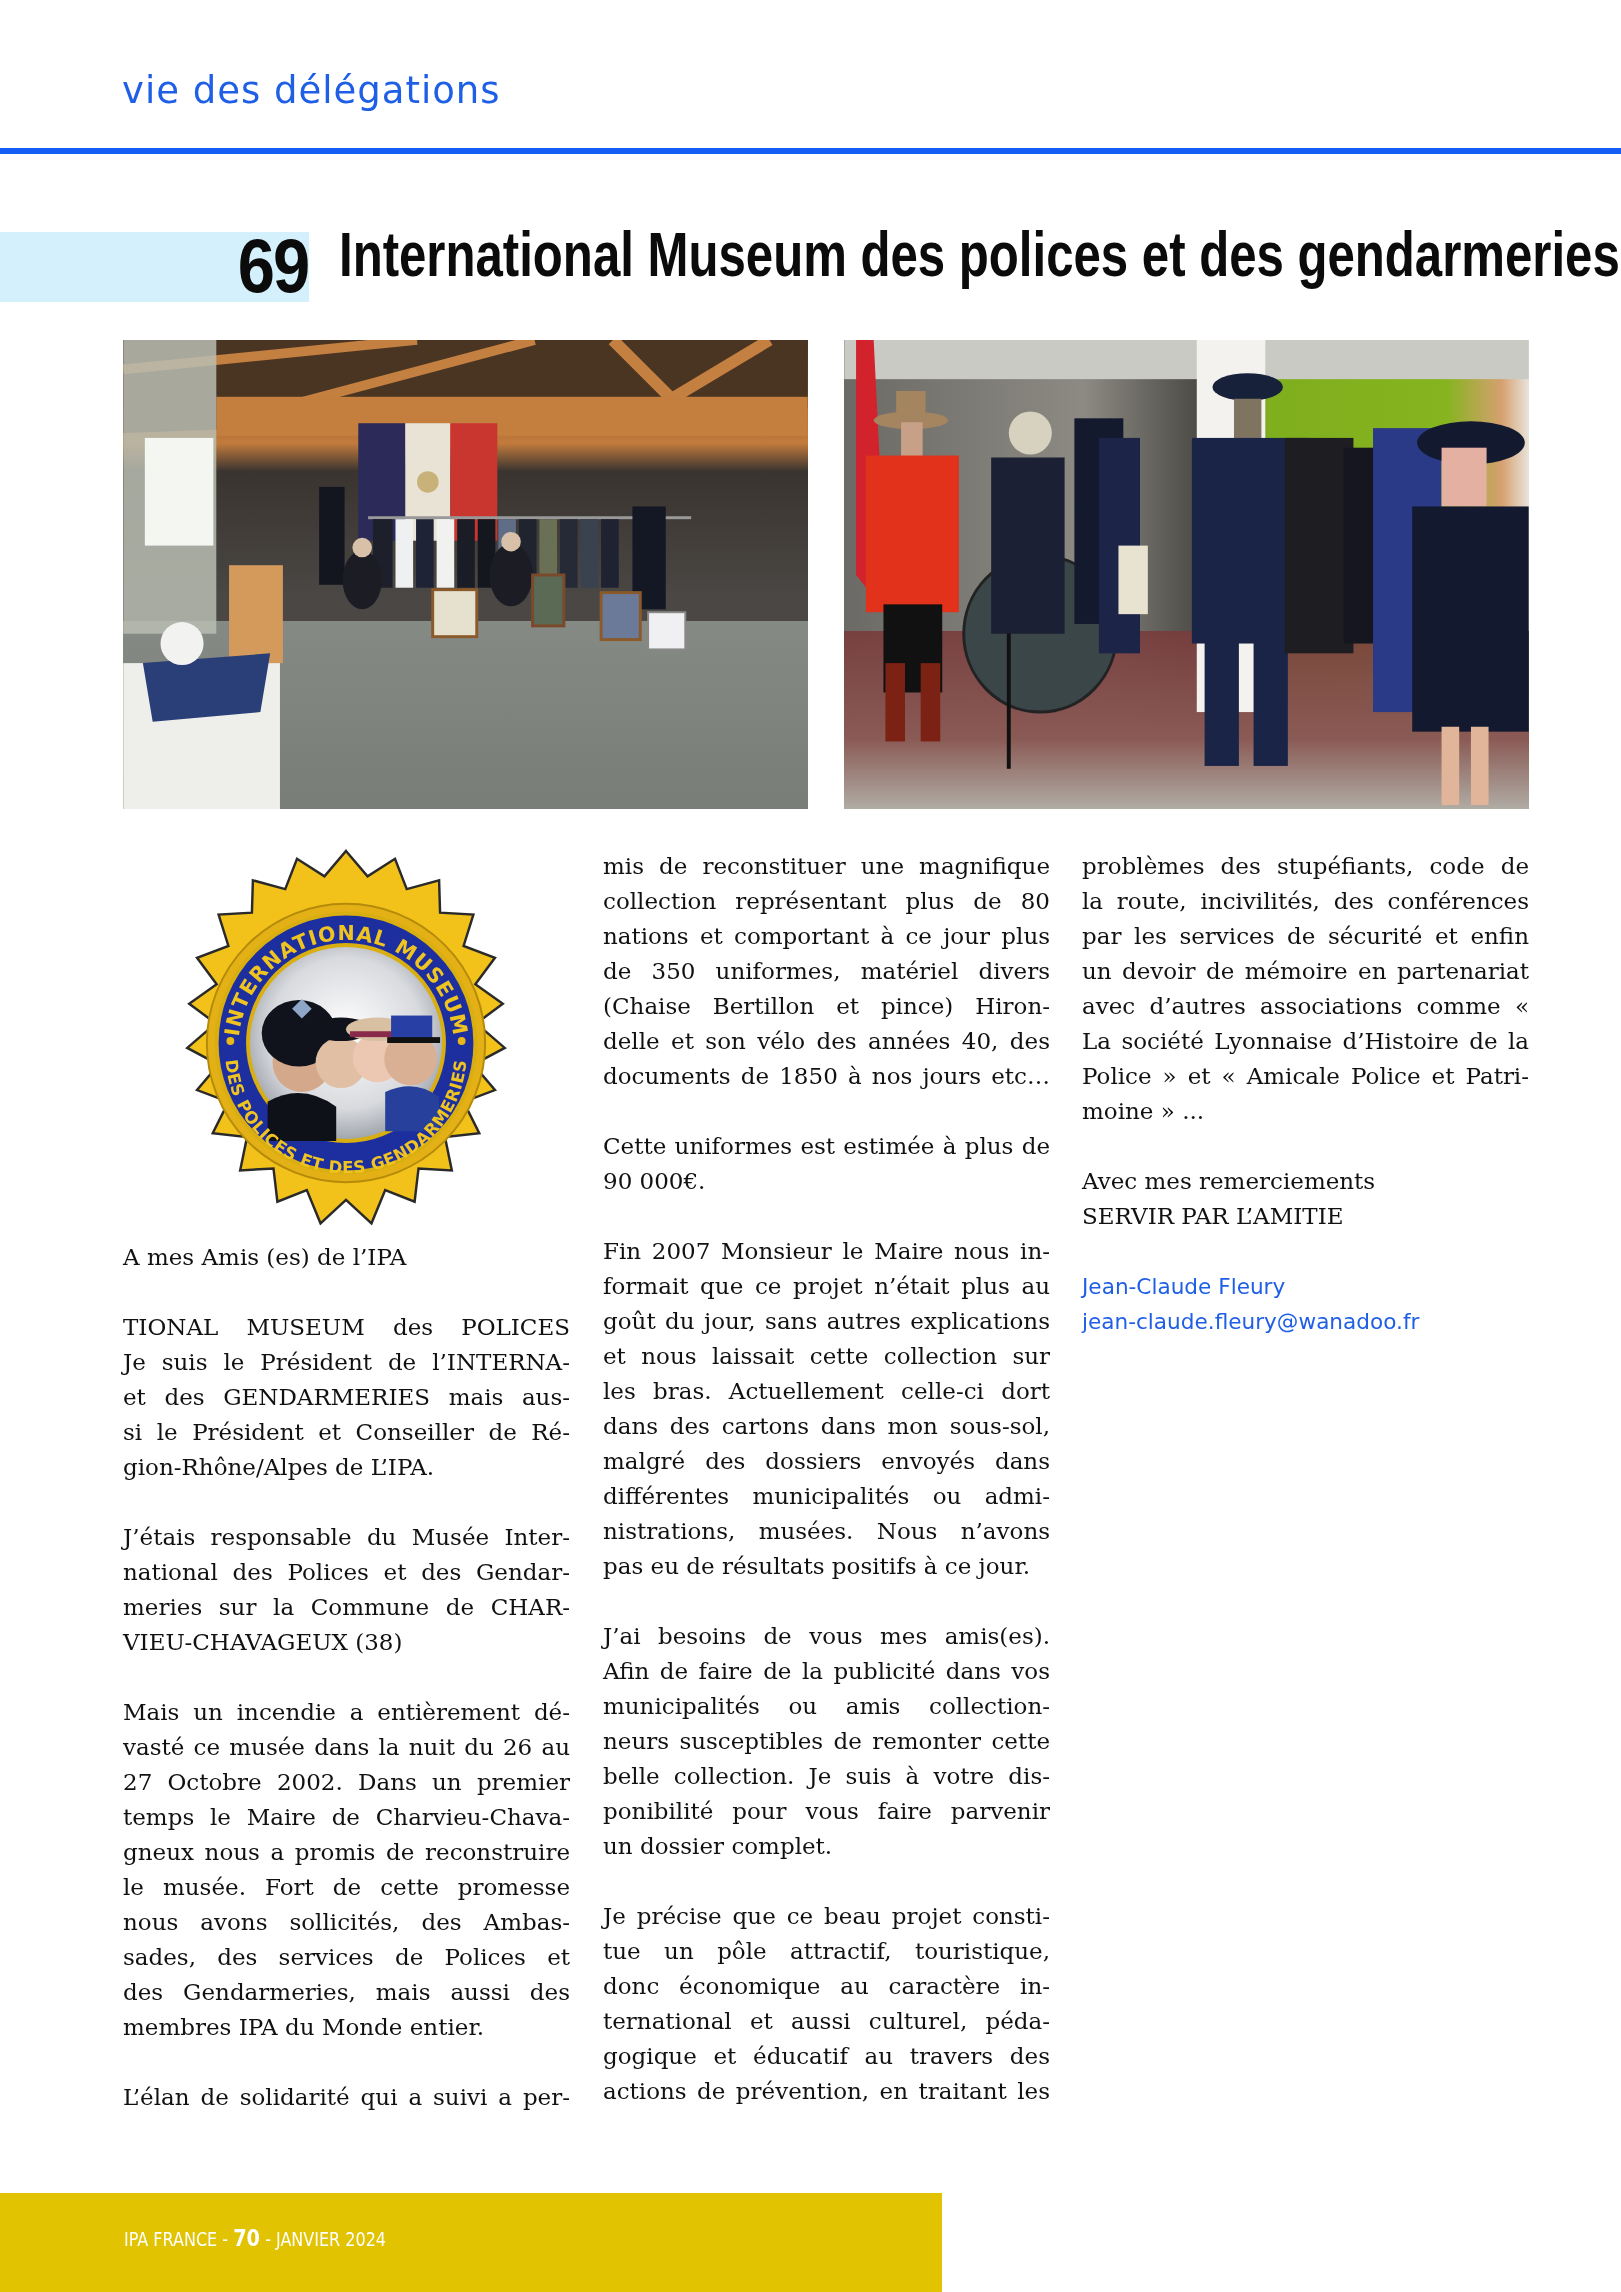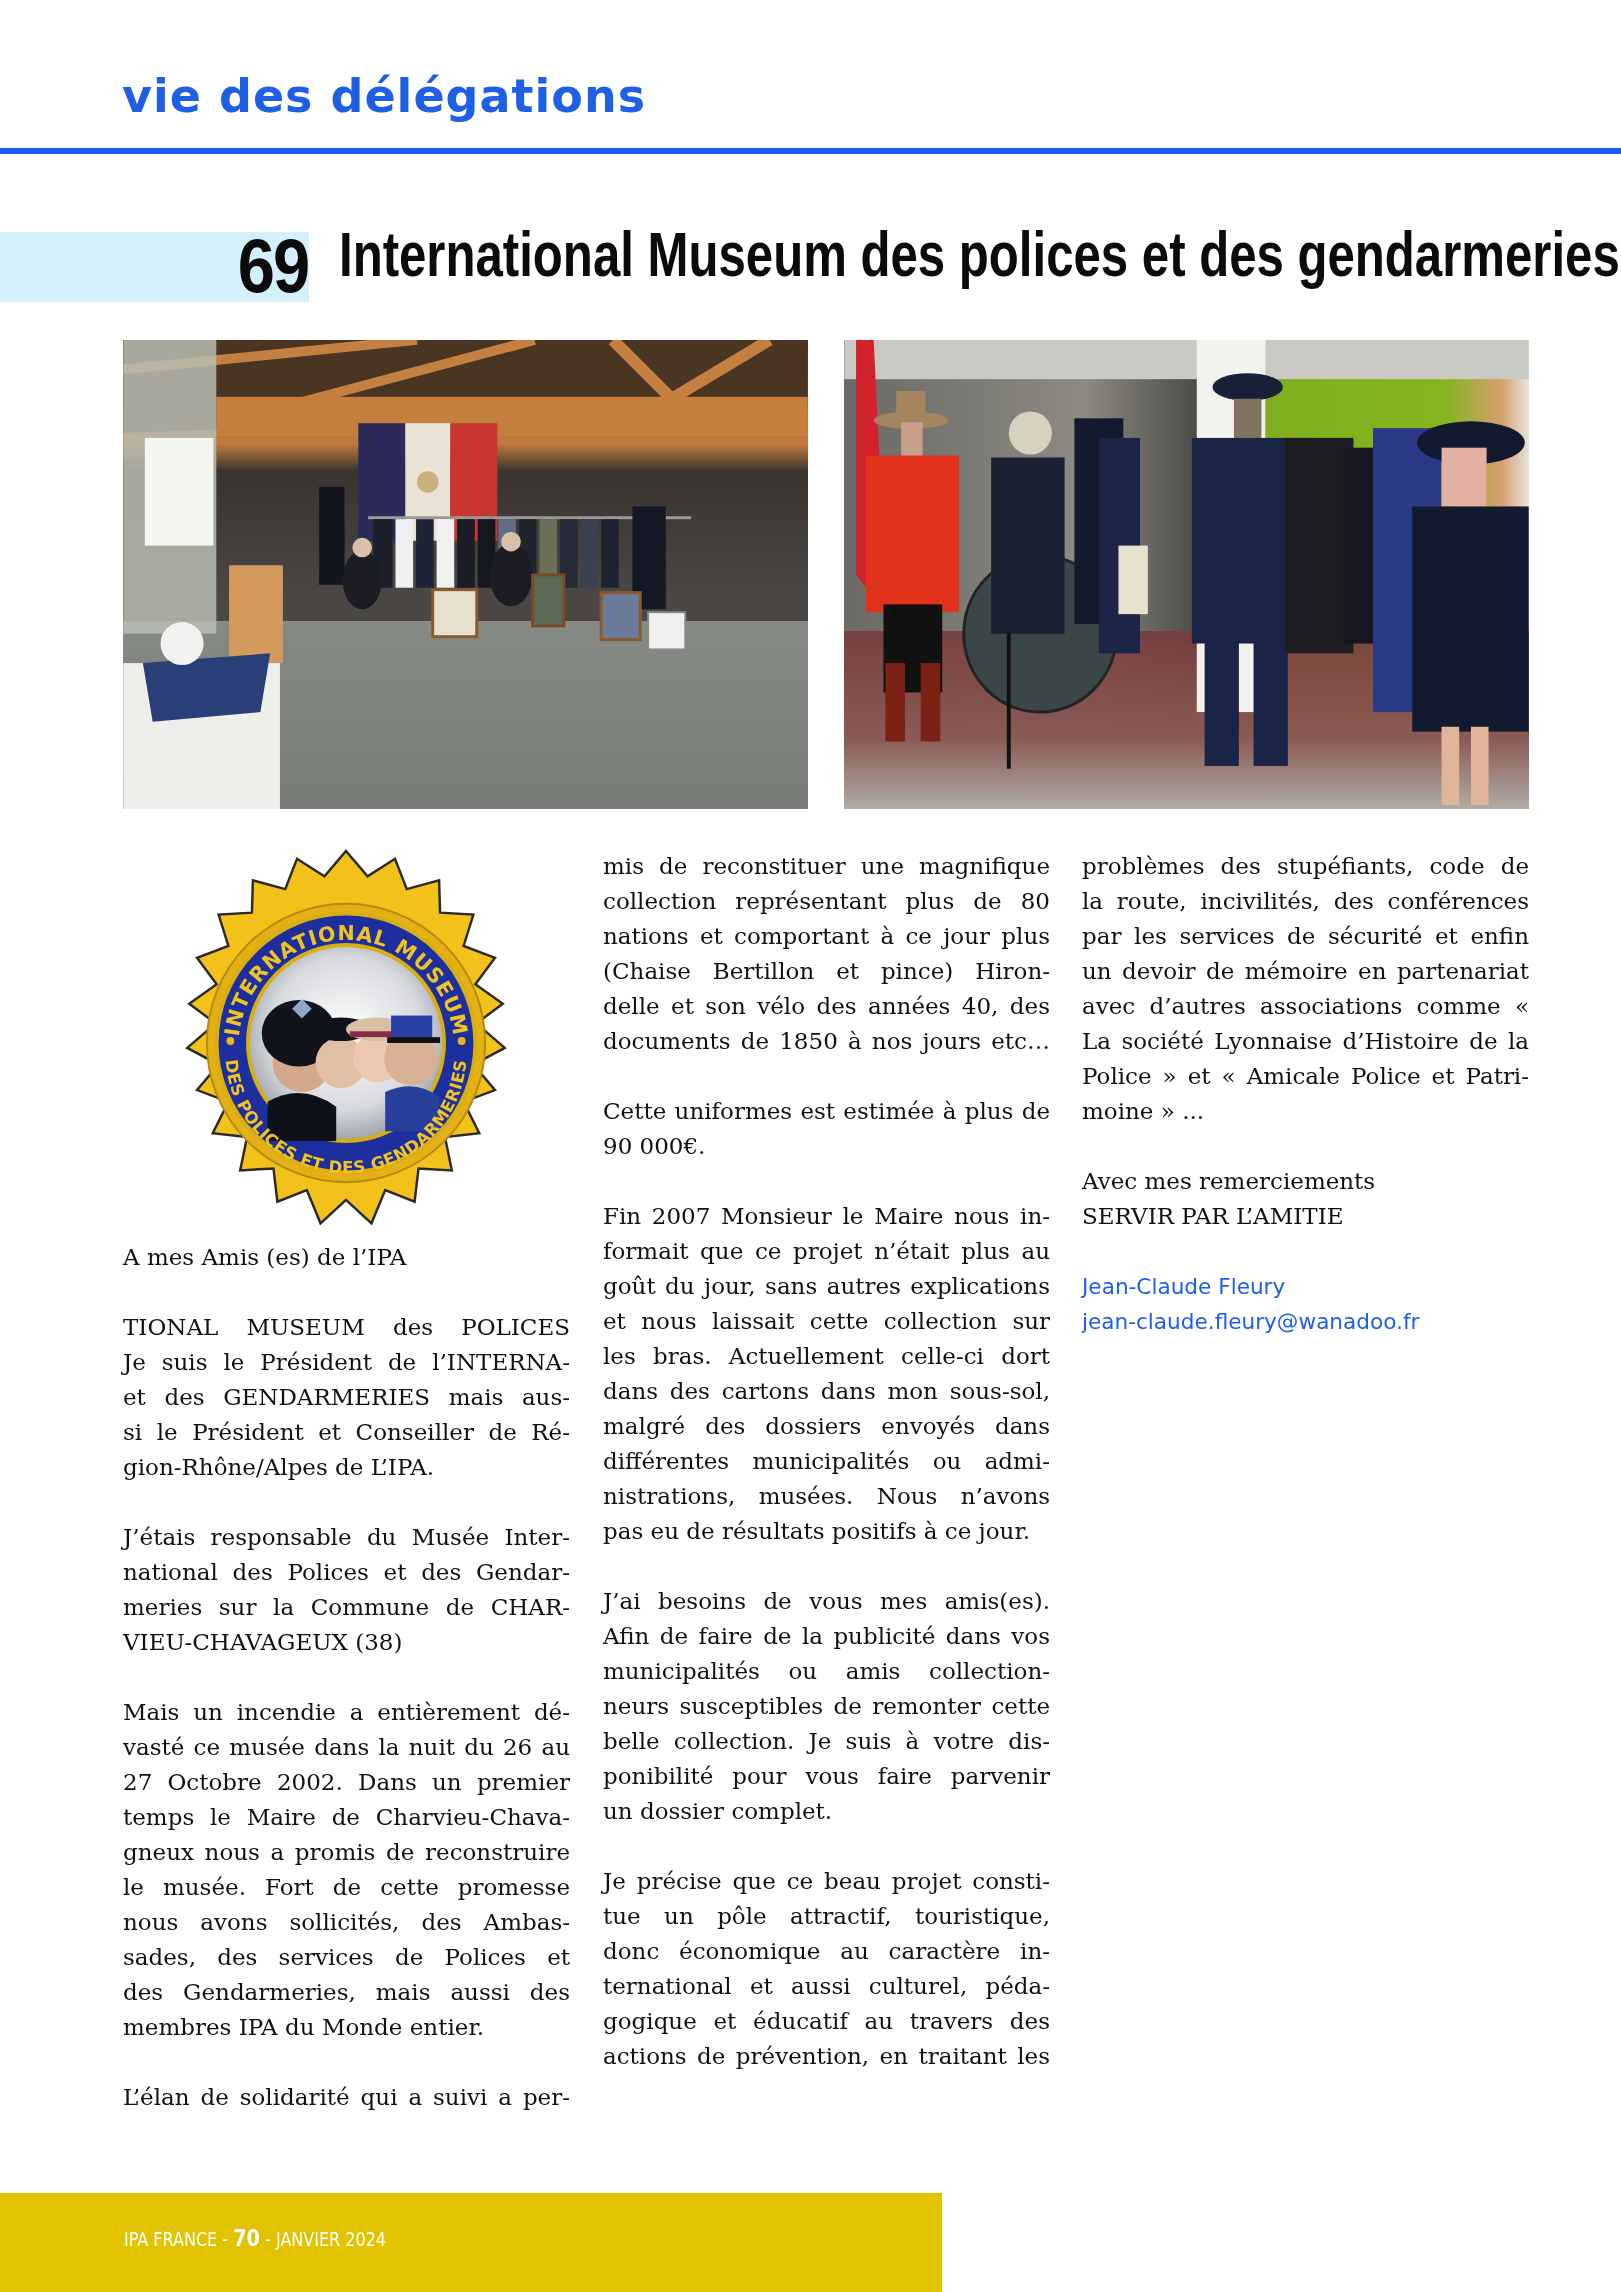--- a/index.html
+++ b/index.html
@@ -2,21 +2,21 @@
 <html><head>
 <meta charset="utf-8">
 <style>
   * { box-sizing: border-box; margin: 0; padding: 0; }
   html, body { width: 1621px; height: 2293px; background: #ffffff; overflow: hidden; }
   body { position: relative; font-family: "DejaVu Serif", "Liberation Serif", serif; color: #111; }
 
   .section-label {
     position: absolute; left: 122px; top: 69px;
     font-family: "DejaVu Sans", "Liberation Sans", sans-serif;
-    font-weight: 700; font-size: 46px; letter-spacing: 1px;
+    font-weight: 400; font-size: 37px; letter-spacing: 1px;
     color: #1e5fe6;
   }
   .header-rule { position: absolute; left: 0; top: 148px; width: 1621px; height: 5.9px; background: #155ef5; }
 
   .title-band { position: absolute; left: 0; top: 232px; width: 309px; height: 70px; background: #d3f0fc; }
   .title-number {
     position: absolute; right: 0; top: -3.9px;
     font-family: "Liberation Sans", sans-serif; font-weight: 700; font-size: 76px;
     letter-spacing: -2px; transform: scaleX(0.88); transform-origin: right center;
     color: #0b0b0b; line-height: 1;
@@ -253,20 +253,21 @@
   <p class="tight">
     <span class="line">L’élan de solidarité qui a suivi a per-</span>
   </p>
 </div>
 
 <div class="col col-2">
   <p>
     <span class="line">mis de reconstituer une magnifique</span>
     <span class="line">collection représentant plus de 80</span>
     <span class="line">nations et comportant à ce jour plus</span>
+    <span class="line">de 350 uniformes, matériel divers</span>
     <span class="line">(Chaise Bertillon et pince) Hiron-</span>
     <span class="line">delle et son vélo des années 40, des</span>
     <span class="line">documents de 1850 à nos jours etc…</span>
   </p>
   <p>
     <span class="line">Cette uniformes est estimée à plus de</span>
     <span class="line last">90 000€.</span>
   </p>
   <p>
     <span class="line">Fin 2007 Monsieur le Maire nous in-</span>

